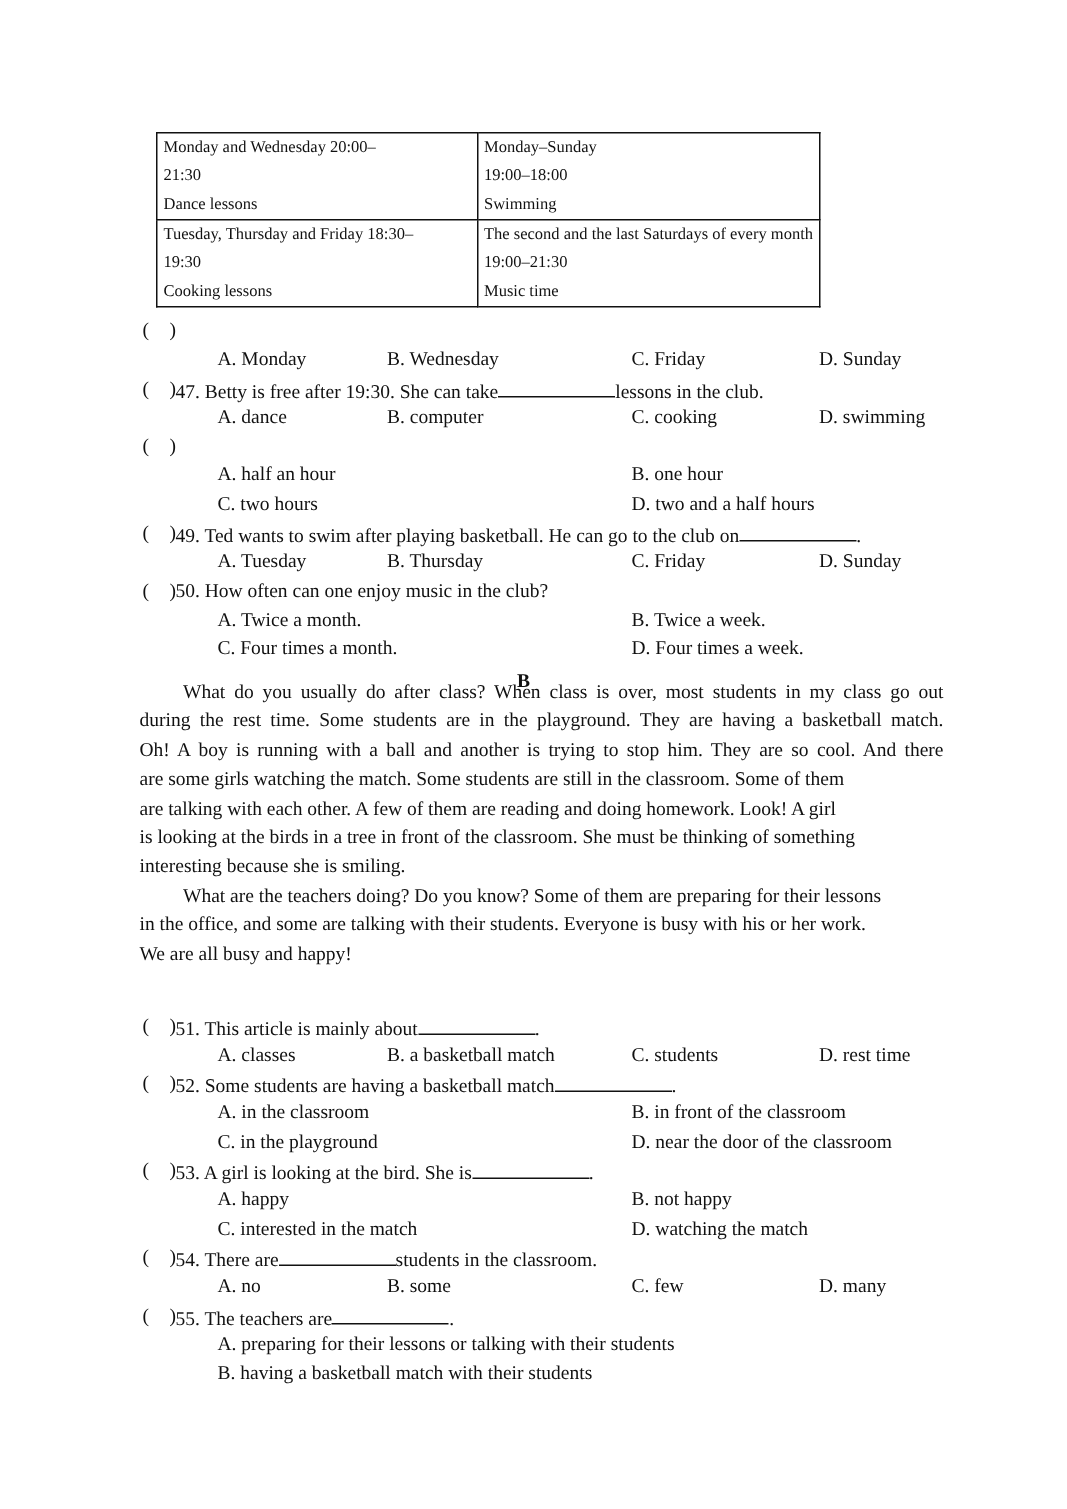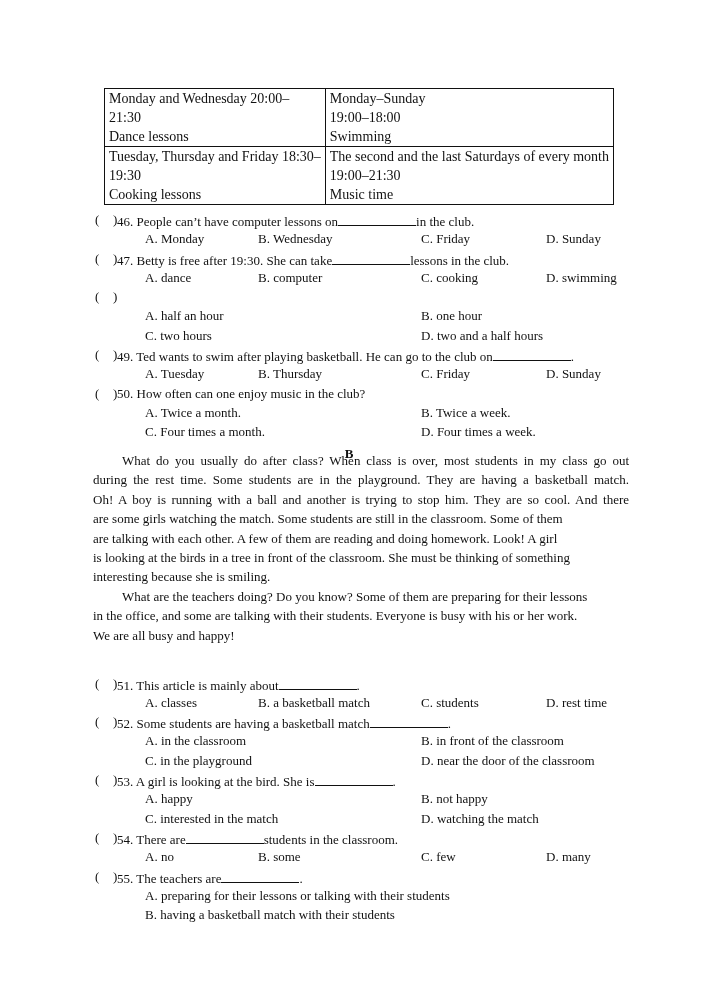--- a/index.html
+++ b/index.html
@@ -22,21 +22,21 @@
       width: 711px;
       height: 1006px;
     }
     
     .schedule {
       position: absolute;
       left: 104px;
       top: 88px;
       width: 443px;
       border-collapse: collapse;
-      font-size: 14px;
+      font-size: 11px;
       line-height: 19px;
     }
     .schedule td {
       border: 1px solid #111;
       vertical-align: top;
       padding: 0 4px;
       height: 57px;
     }
     .schedule td.c1 { width: 220px; }
     .schedule .line { display: block; white-space: nowrap; }
@@ -107,21 +107,20 @@
         <span class="line">19:00–21:30</span>
         <span class="line">Music time</span>
       </td>
     </tr>
   </tbody>
     </table>
 
   <div class="q-row" style="top:212px">
     <span class="po">(</span>
     <span class="pc">)</span>
-    <span class="qt"><span>46. People can’t have computer lessons on</span><span class="blank"></span><span>in the club.</span></span>
   </div>
   <div class="opt-row" style="top:231px">
     <span class="opt o1">A. Monday</span>
     <span class="opt o2">B. Wednesday</span>
     <span class="opt o3">C. Friday</span>
     <span class="opt o4">D. Sunday</span>
   </div>
 
   <div class="q-row" style="top:251px">
     <span class="po">(</span>

